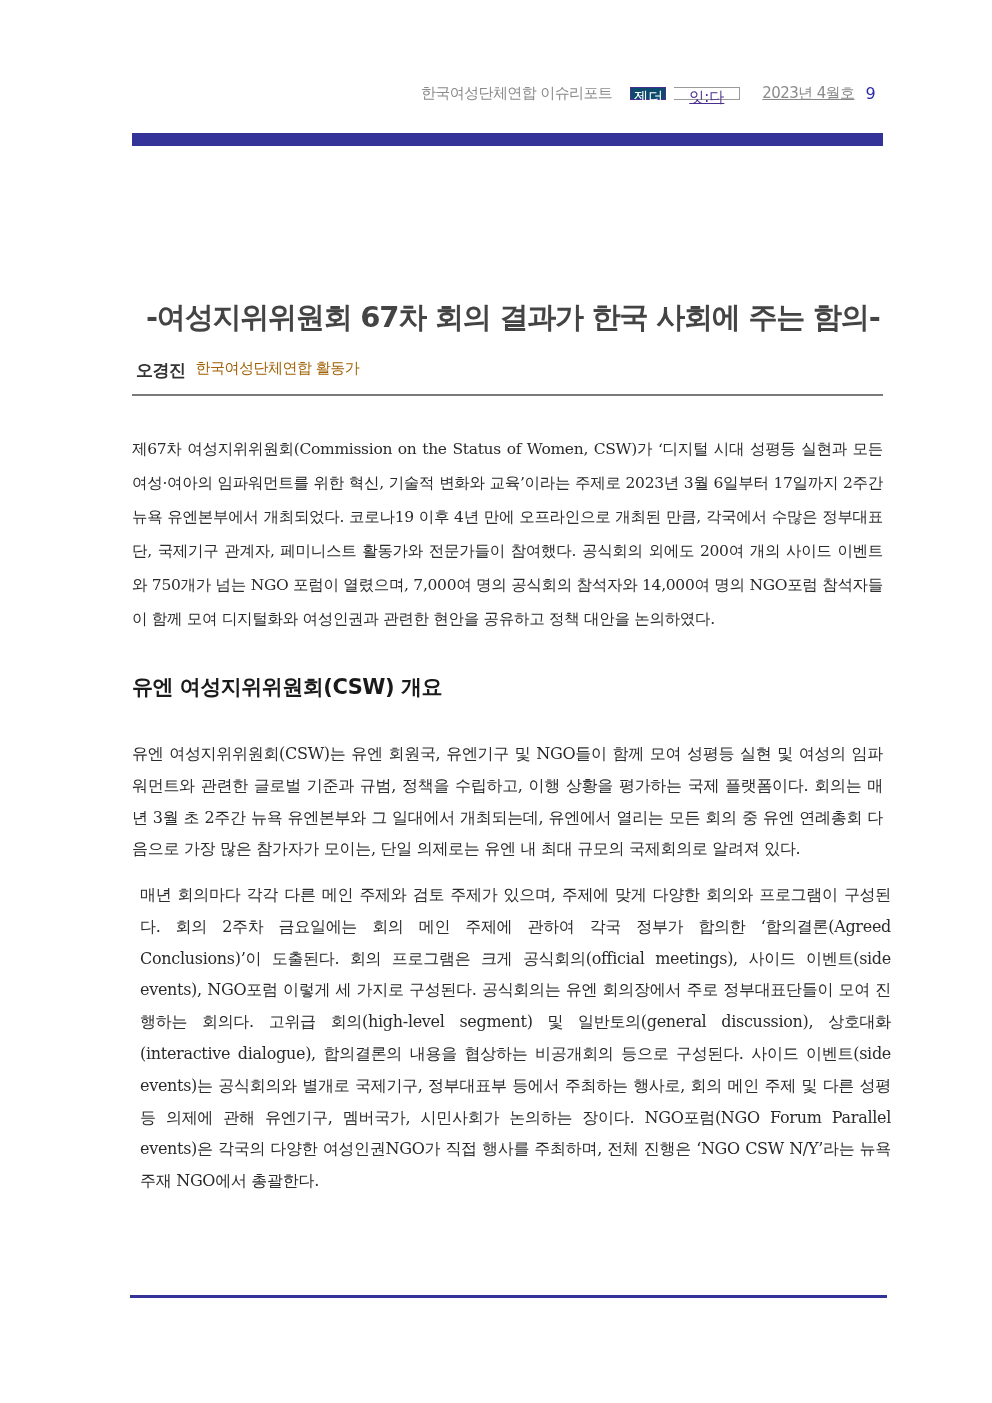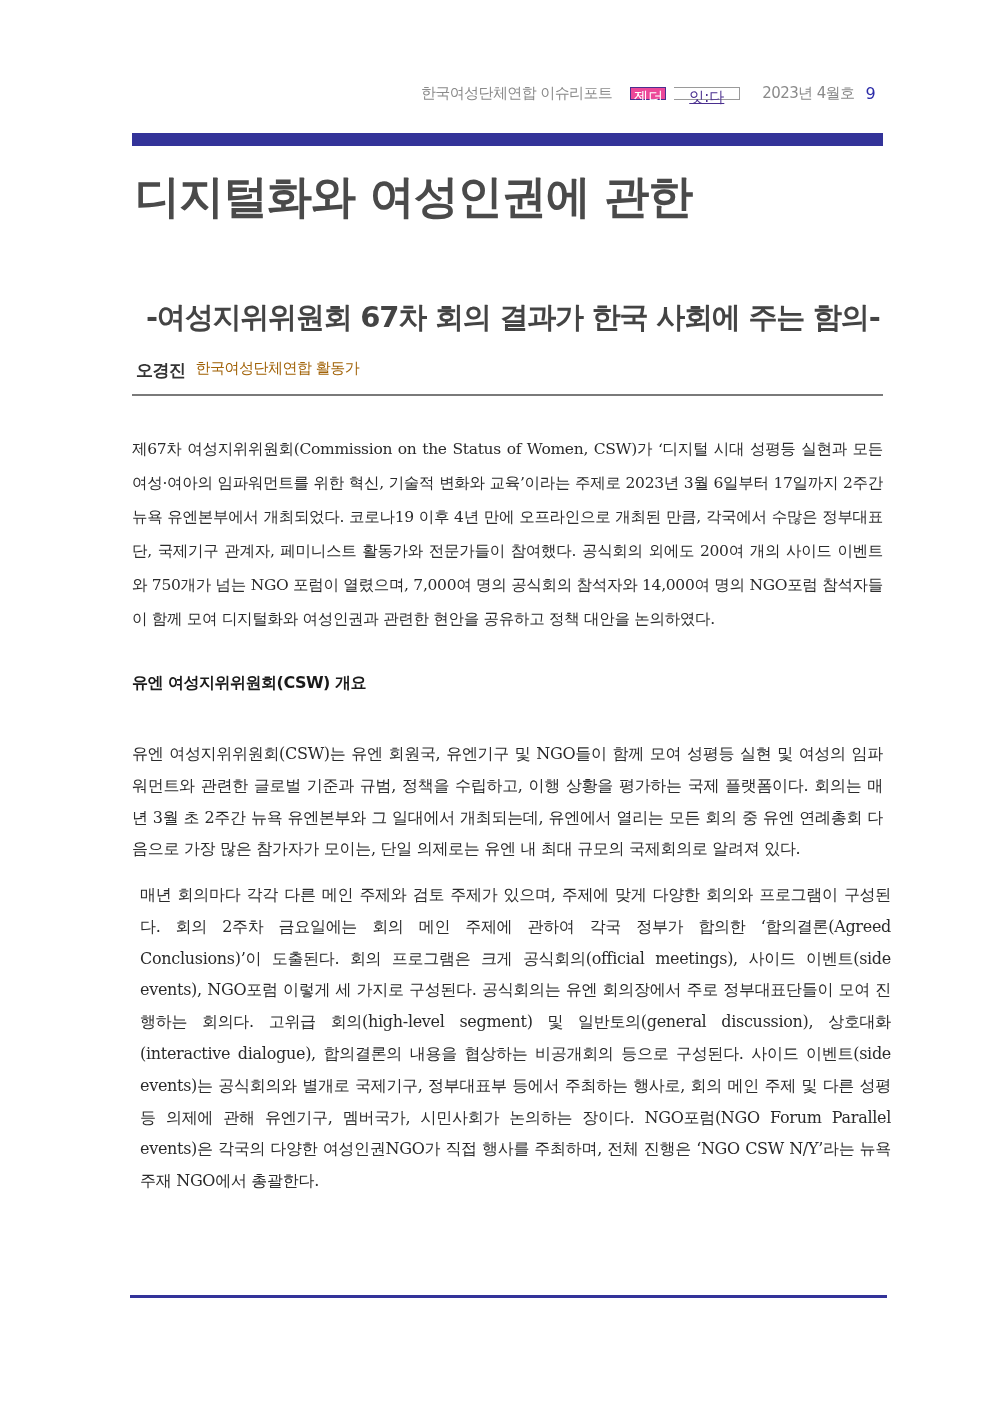--- a/index.html
+++ b/index.html
@@ -31,33 +31,33 @@
     .badge {
       display: inline-flex;
       align-items: stretch;
       height: 21px;
       margin-right: 14px;
       font-size: 15px;
       letter-spacing: 0;
       line-height: 19px;
     }
     .badge .b1 {
-      background: #ec4899;
+      background: #0c4a6e;
       color: #ffffff;
       padding: 0 2px;
       border: 1px solid #4a2f8f;
     }
     .badge .b2 {
       color: #4a2f8f;
       padding: 0 15px;
       border: 1px solid #9a9a9a;
       border-left: none;
       text-decoration: underline;
     }
-    .header .issue { margin-right: 7px; }
+    .header .issue { margin-right: 7px; text-decoration: underline; }
     .header .page-no { color: #2b2ba8; font-size: 16px; }
 
     .top-bar {
       position: absolute;
       left: 120px;
       top: 121px;
       width: 751px;
       height: 13px;
       background: #333399;
     }
@@ -128,21 +128,21 @@
       top: 420px;
       width: 751px;
       line-height: 34px;
     }
     .section-heading {
       position: absolute;
       left: 120px;
       top: 661px;
       font-family: "DejaVu Sans", sans-serif;
       font-weight: bold;
-      font-size: 16px;
+      font-size: 21px;
       color: #1a1a1a;
       letter-spacing: -0.5px;
       white-space: nowrap;
     }
     .para1 {
       position: absolute;
       left: 120px;
       top: 726px;
       width: 751px;
       line-height: 31.8px;
@@ -174,21 +174,21 @@
     <span class="b1">젠더</span>
     <span class="b2">잇:다</span>
   </span>
   <span class="issue">2023년 4월호</span>
   <span class="page-no">9</span>
 </div>
 
 <div class="top-bar"></div>
 
 <h1 class="title">
-  <span>디지털화와 여성인권에 관한</span><br>
+  <br>
 </h1>
 
 <h2 class="subtitle">-여성지위위원회 67차 회의 결과가 한국 사회에 주는 함의-</h2>
 
 <div class="author">
   <span class="name">오경진</span>
   <span class="role">한국여성단체연합 활동가</span>
 </div>
 
 <div class="grey-rule"></div>

